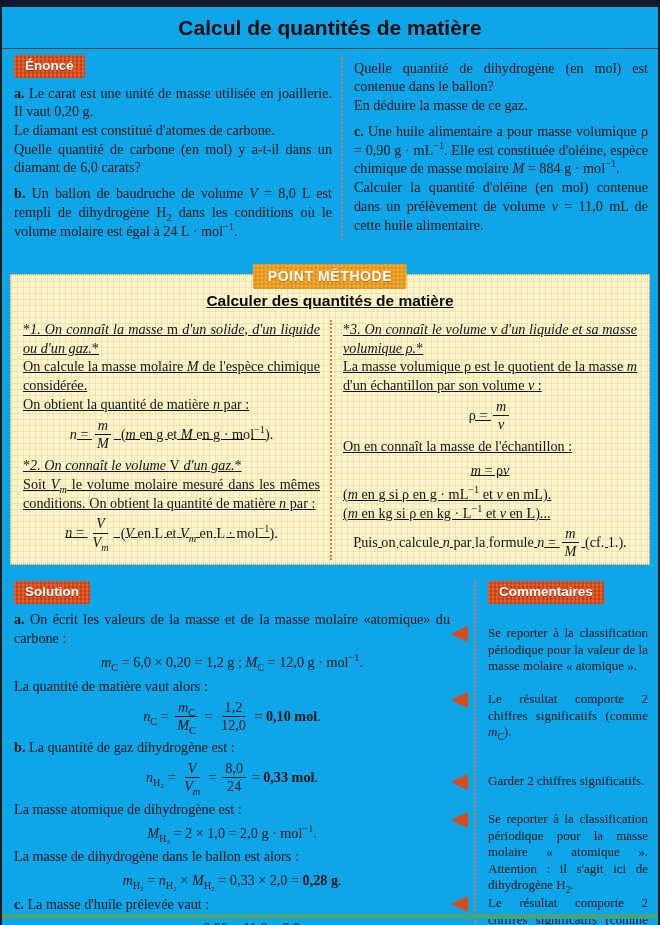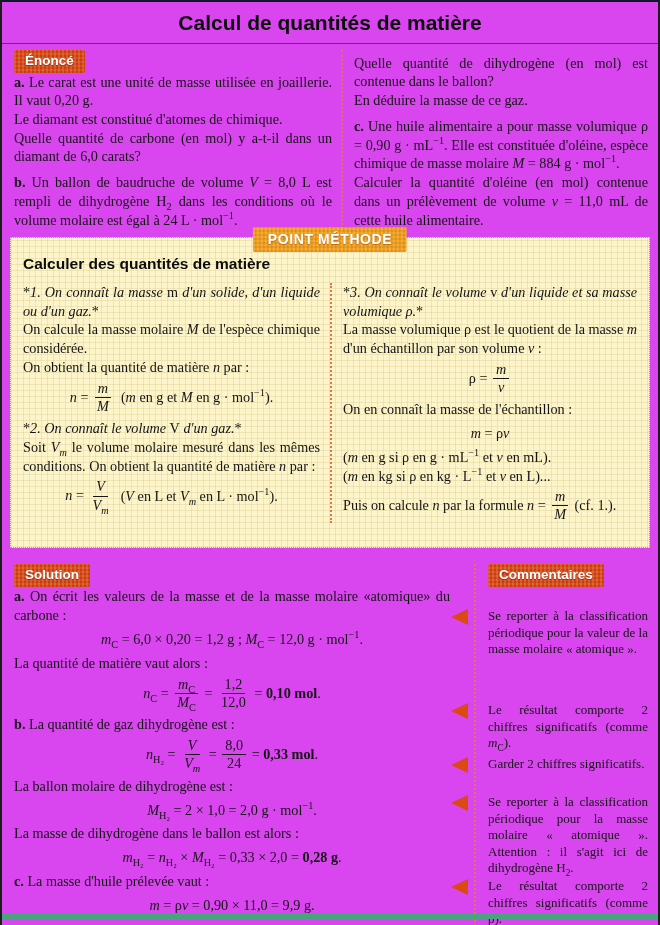--- a/index.html
+++ b/index.html
@@ -1,71 +1,71 @@
 <!DOCTYPE html>
 <html lang="fr" style="--label: #dc4a14; --pm: #ef9b13; --pmbg: #fbf4cd; --arrow: #dc4a14; --green: #46a47e; --dot: #e0764a;"><head>
 <meta charset="utf-8">
 <style>
   html,body{margin:0;padding:0;background:#e9e9e9;}
   .page{
     width:660px;height:925px;box-sizing:border-box;position:relative;overflow:hidden;
-    background:#d946ef;margin:0 auto;
-    border-left:2px solid #1c1c1c;border-right:2px solid #1c1c1c;border-top:2px solid #0f172a;
+    background:#0ea5e9;margin:0 auto;
+    border-left:2px solid #1c1c1c;border-right:2px solid #1c1c1c;border-top:7px solid #0f172a;
     font-family:"Liberation Serif", serif;font-size:14.2px;line-height:1.32;color:#141414;
   }
   .title{
     font-family:"Liberation Sans", sans-serif;font-weight:bold;font-size:21px;
     text-align:center;padding:7px 0 6px;color:#0c0c0c;
   }
   .hline{height:1px;background:#474747;}
   
   .tag{
     display:inline-block;background:var(--label,#dc4a14);color:#fff;
     font-family:"Liberation Sans", sans-serif;font-weight:bold;font-size:13.5px;
-    padding:2px 11px 3px;border-radius:2px;
+    padding:2px 11px 3px;border-radius:2px;margin-bottom:6px;
     background-image:
       repeating-linear-gradient(90deg, rgba(255,255,255,.14) 0 2px, transparent 2px 4px),
       repeating-linear-gradient(0deg, rgba(150,30,0,.28) 0 2px, transparent 2px 4px);
     text-shadow:0 1px 1px rgba(90,10,0,.55);
   }
   
   .enonce{display:flex;padding:6px 10px 8px 12px;}
   .enonce .colL{width:318px;padding-right:9px;}
   .enonce .colR{flex:1;border-left:2px dotted var(--dot,#e0764a);padding-left:11px;padding-top:4px;}
   .jp{margin:0;text-align:justify;}
   .mt{margin-top:7px;font-family:Liberation Serif, serif;}
   
   .methode{
-    position:relative;margin:0 8px 10px;box-sizing:border-box;
+    position:relative;margin:26px 8px 10px;box-sizing:border-box;
     background-color:var(--pmbg,#fbf4cd);
     background-image:
       repeating-linear-gradient(90deg, rgba(221,196,112,.32) 0 1px, transparent 1px 6px),
       repeating-linear-gradient(0deg, rgba(221,196,112,.32) 0 1px, transparent 1px 6px);
-    border:1px dotted #b6a465;padding:16px 12px 24px;
+    border:1px dotted #b6a465;padding:16px 12px 4px;text-decoration:underline;
   }
   .pm-tag{
     position:absolute;top:-11px;left:50%;transform:translateX(-50%);
     background:var(--pm,#ef9b13);color:#fff;white-space:nowrap;
     font-family:"Liberation Sans", sans-serif;font-weight:bold;font-size:14px;letter-spacing:.6px;
     padding:3px 15px;border-radius:2px;
     background-image:
       repeating-linear-gradient(90deg, rgba(255,255,255,.18) 0 2px, transparent 2px 4px),
       repeating-linear-gradient(0deg, rgba(190,110,0,.30) 0 2px, transparent 2px 4px);
     text-shadow:0 1px 1px rgba(140,70,0,.6);
   }
   .pm-title{
-    font-family:"Liberation Sans", sans-serif;font-weight:bold;
+    text-align:center;font-family:"Liberation Sans", sans-serif;font-weight:bold;
     font-size:15.5px;margin:0 0 8px;color:#0c0c0c;
   }
   .pm-cols{display:flex;}
   .pm-cols .colL{width:50%;box-sizing:border-box;padding-right:10px;}
   .pm-cols .colR{width:50%;box-sizing:border-box;border-left:2px dotted var(--dot,#e0764a);padding-left:11px;}
   
   .formula{text-align:center;margin:4px 0 5px;}
-  .formula.fleft{text-align:left;margin:3px 0 1px;}
+  .formula.fleft{text-align:center;margin:3px 0 1px;}
   .formula .ft,.formula .fr{vertical-align:middle;}
   .fr{display:inline-flex;flex-direction:column;align-items:center;margin:0 2px;}
   .fr .n{padding:0 3px 1px;border-bottom:1.4px solid #151515;line-height:1.08;}
   .fr .d{padding:1px 3px 0;line-height:1.08;}
   sub,sup{line-height:0;font-size:72%;}
   
   .bottom{display:flex;padding:6px 8px 0 12px;height:404px;box-sizing:border-box;}
   .sol-col{flex:1;padding-right:24px;}
   .com-col{
     width:176px;box-sizing:border-box;position:relative;
@@ -86,21 +86,21 @@
 
 <div class="page">
 
   <div class="title">Calcul de quantités de matière</div>
   <div class="hline"></div>
 
   <section class="enonce">
     <div class="colL">
       <span class="tag">Énoncé</span>
       <p class="jp"><b>a.</b> Le carat est une unité de masse utilisée en joaillerie. Il vaut 0,20 g.</p>
-      <p class="jp">Le diamant est constitué d'atomes de chimique.</p>
+      <p class="jp">Le diamant est constitué d'atomes de carbone.</p>
       <p class="jp">Quelle quantité de carbone (en mol) y a-t-il dans un diamant de 6,0 carats?</p>
       <p class="jp mt"><b>b.</b> Un ballon de baudruche de volume <i>V</i> = 8,0 L est rempli de dihydrogène H<sub>2</sub> dans les conditions où le volume molaire est égal à 24 L · mol<sup>−1</sup>.</p>
     </div>
     <div class="colR">
       <p class="jp">Quelle quantité de dihydrogène (en mol) est contenue dans le ballon?</p>
       <p class="jp">En déduire la masse de ce gaz.</p>
       <p class="jp mt"><b>c.</b> Une huile alimentaire a pour masse volumique ρ = 0,90 g · mL<sup>−1</sup>. Elle est constituée d'oléine, espèce chimique de masse molaire <i>M</i> = 884 g · mol<sup>−1</sup>.</p>
       <p class="jp">Calculer la quantité d'oléine (en mol) contenue dans un prélèvement de volume <i>v</i> = 11,0 mL de cette huile alimentaire.</p>
     </div>
   </section>
@@ -157,37 +157,37 @@
             <span class="d">12,0</span>
           </span><span class="ft"> = <b>0,10 mol</b>.</span></div>
       <p class="jp"><b>b.</b> La quantité de gaz dihydrogène est :</p>
       <div class="formula"><span class="ft"><i>n</i><sub>H₂</sub> = </span><span class="fr">
             <span class="n"><i>V</i></span>
             <span class="d"><i>V</i><sub><i>m</i></sub></span>
           </span><span class="ft"> = </span><span class="fr">
             <span class="n">8,0</span>
             <span class="d">24</span>
           </span><span class="ft"> = <b>0,33 mol</b>.</span></div>
-      <p class="jp">La ballon molaire de dihydrogène est :</p>
+      <p class="jp">La masse atomique de dihydrogène est :</p>
       <div class="formula"><span class="ft"><i>M</i><sub>H₂</sub> = 2 × 1,0 = 2,0 g · mol<sup>−1</sup>.</span></div>
       <p class="jp">La masse de dihydrogène dans le ballon est alors :</p>
       <div class="formula"><span class="ft"><i>m</i><sub>H₂</sub> = <i>n</i><sub>H₂</sub> × <i>M</i><sub>H₂</sub> = 0,33 × 2,0 = <b>0,28 g</b>.</span></div>
       <p class="jp"><b>c.</b> La masse d'huile prélevée vaut :</p>
       <div class="formula"><span class="ft"><i>m</i> = ρ<i>v</i> = 0,90 × 11,0 = 9,9 g.</span></div>
       
       
     </div>
 
     <div class="com-col">
       <span class="tag">Commentaires</span>
       <div class="comment" style="top:44px">
         <span class="arrow"></span>
         <span>Se reporter à la classification périodique pour la valeur de la masse molaire « atomique ».</span>
       </div>
-      <div class="comment" style="top:138px">
+      <div class="comment" style="top:110px">
         <span class="arrow"></span>
         <span>Le résultat comporte 2 chiffres significatifs (comme <i>m</i><sub>C</sub>).</span>
       </div>
       <div class="comment" style="top:192px">
         <span class="arrow"></span>
         <span>Garder 2 chiffres significatifs.</span>
       </div>
       <div class="comment" style="top:230px">
         <span class="arrow"></span>
         <span>Se reporter à la classification périodique pour la masse molaire « atomique ». Attention : il s'agit ici de dihydrogène H<sub>2</sub>.</span>

